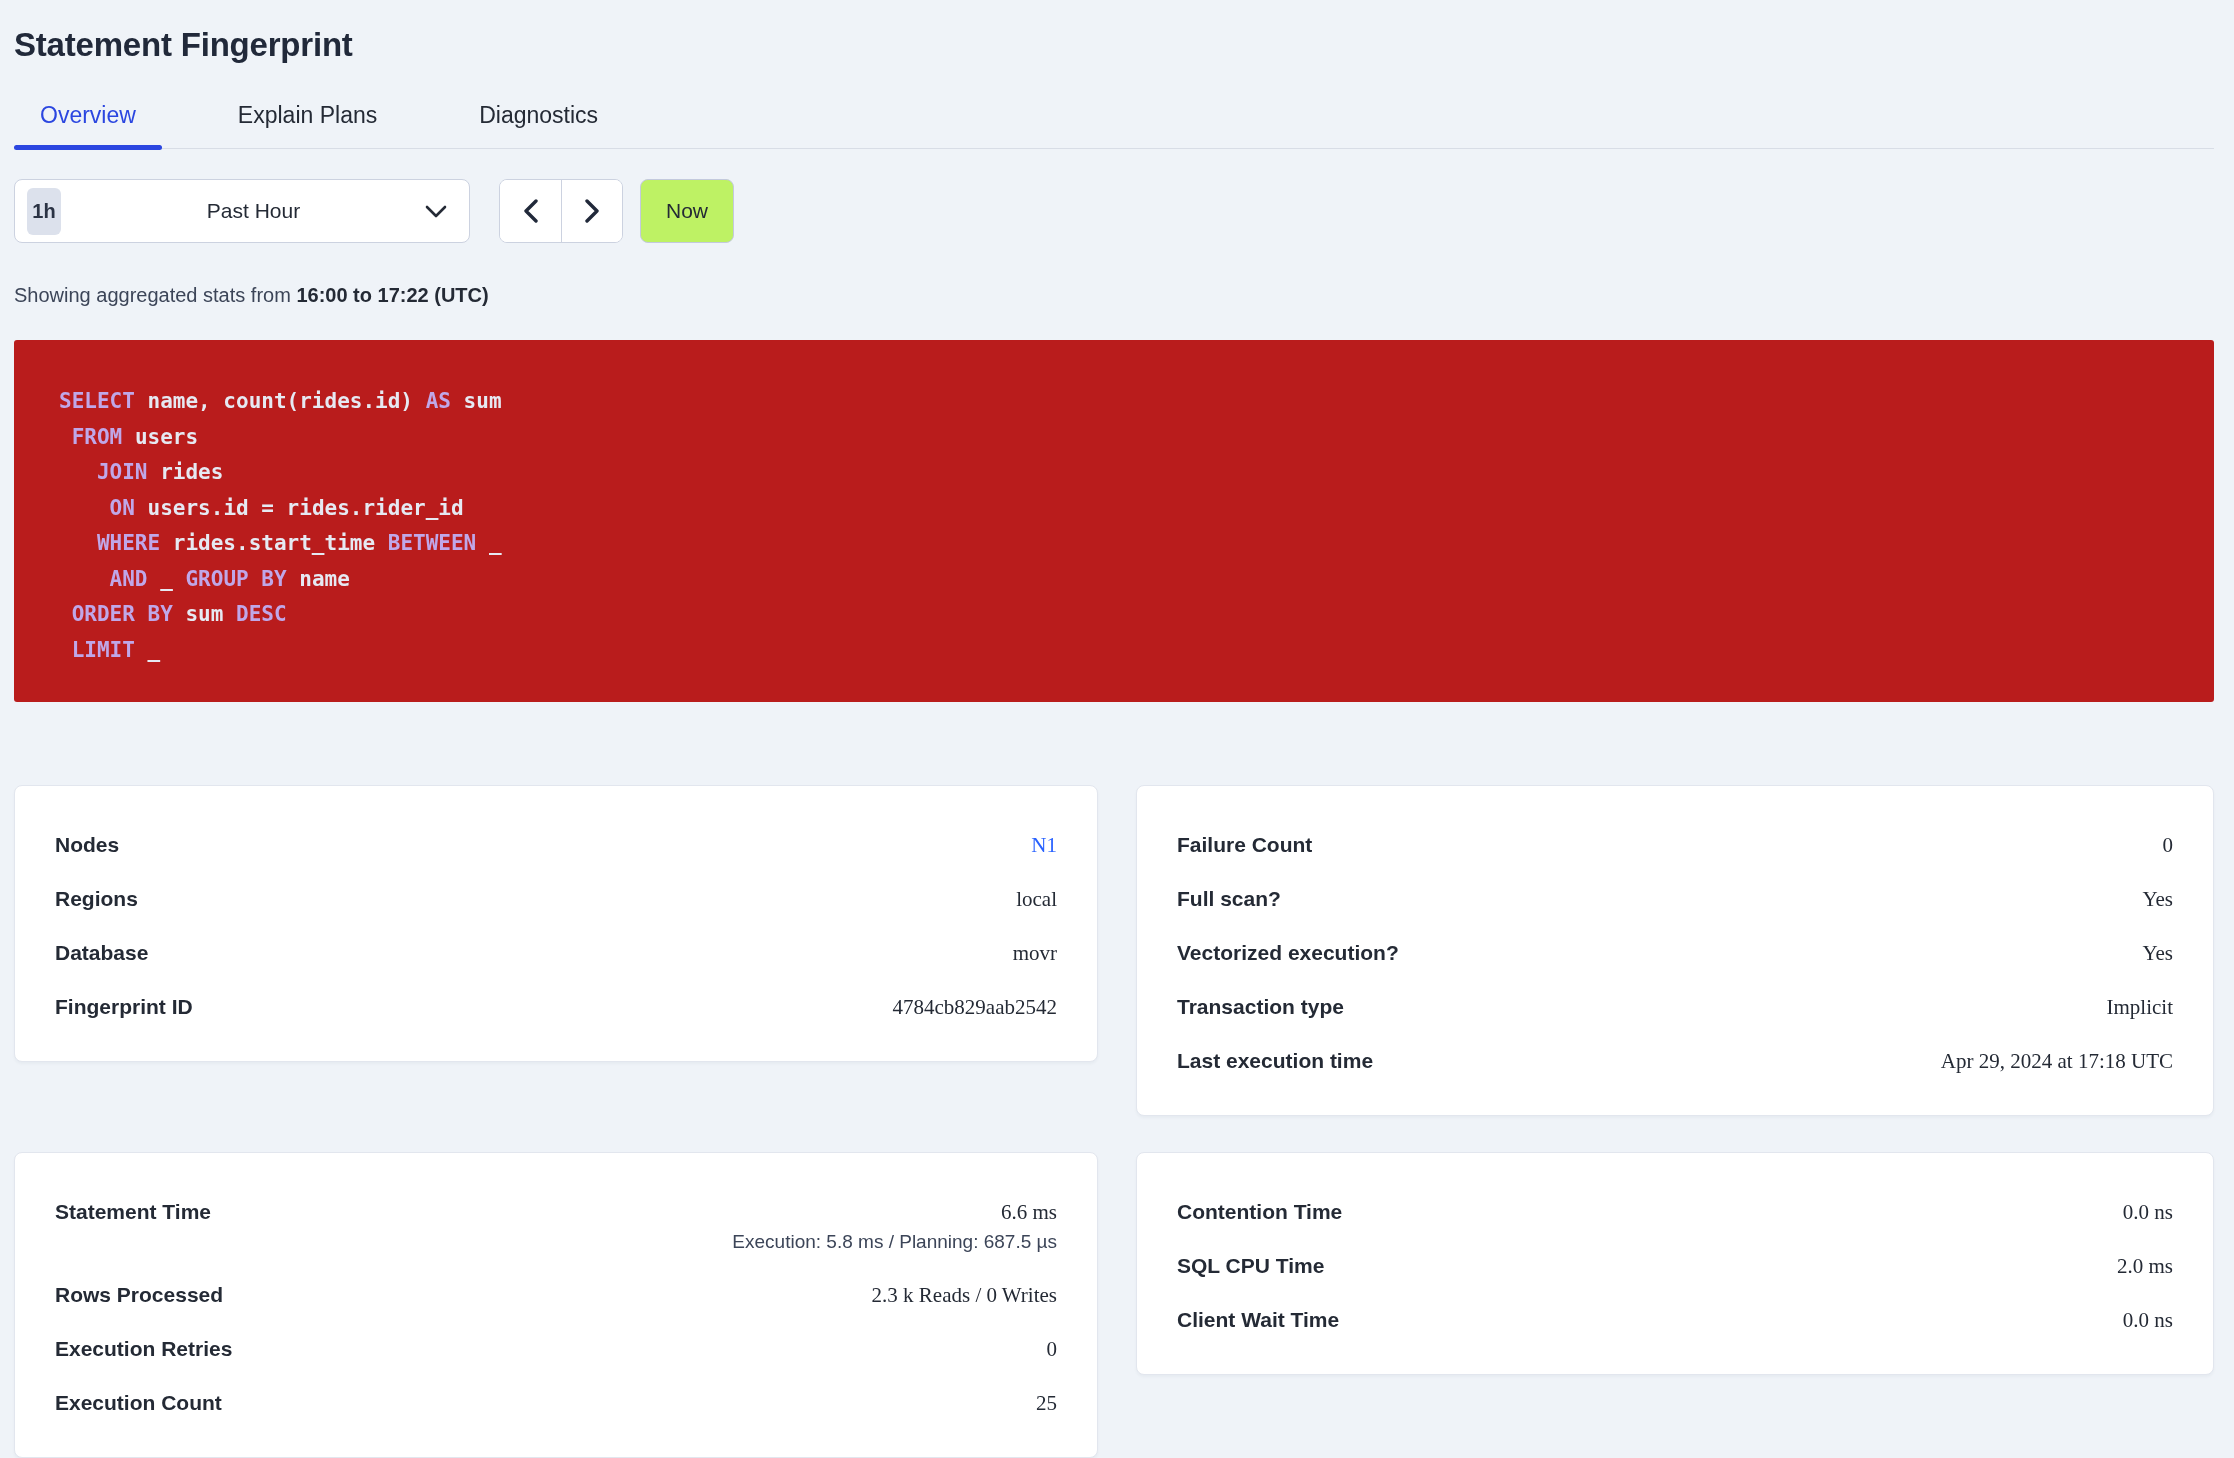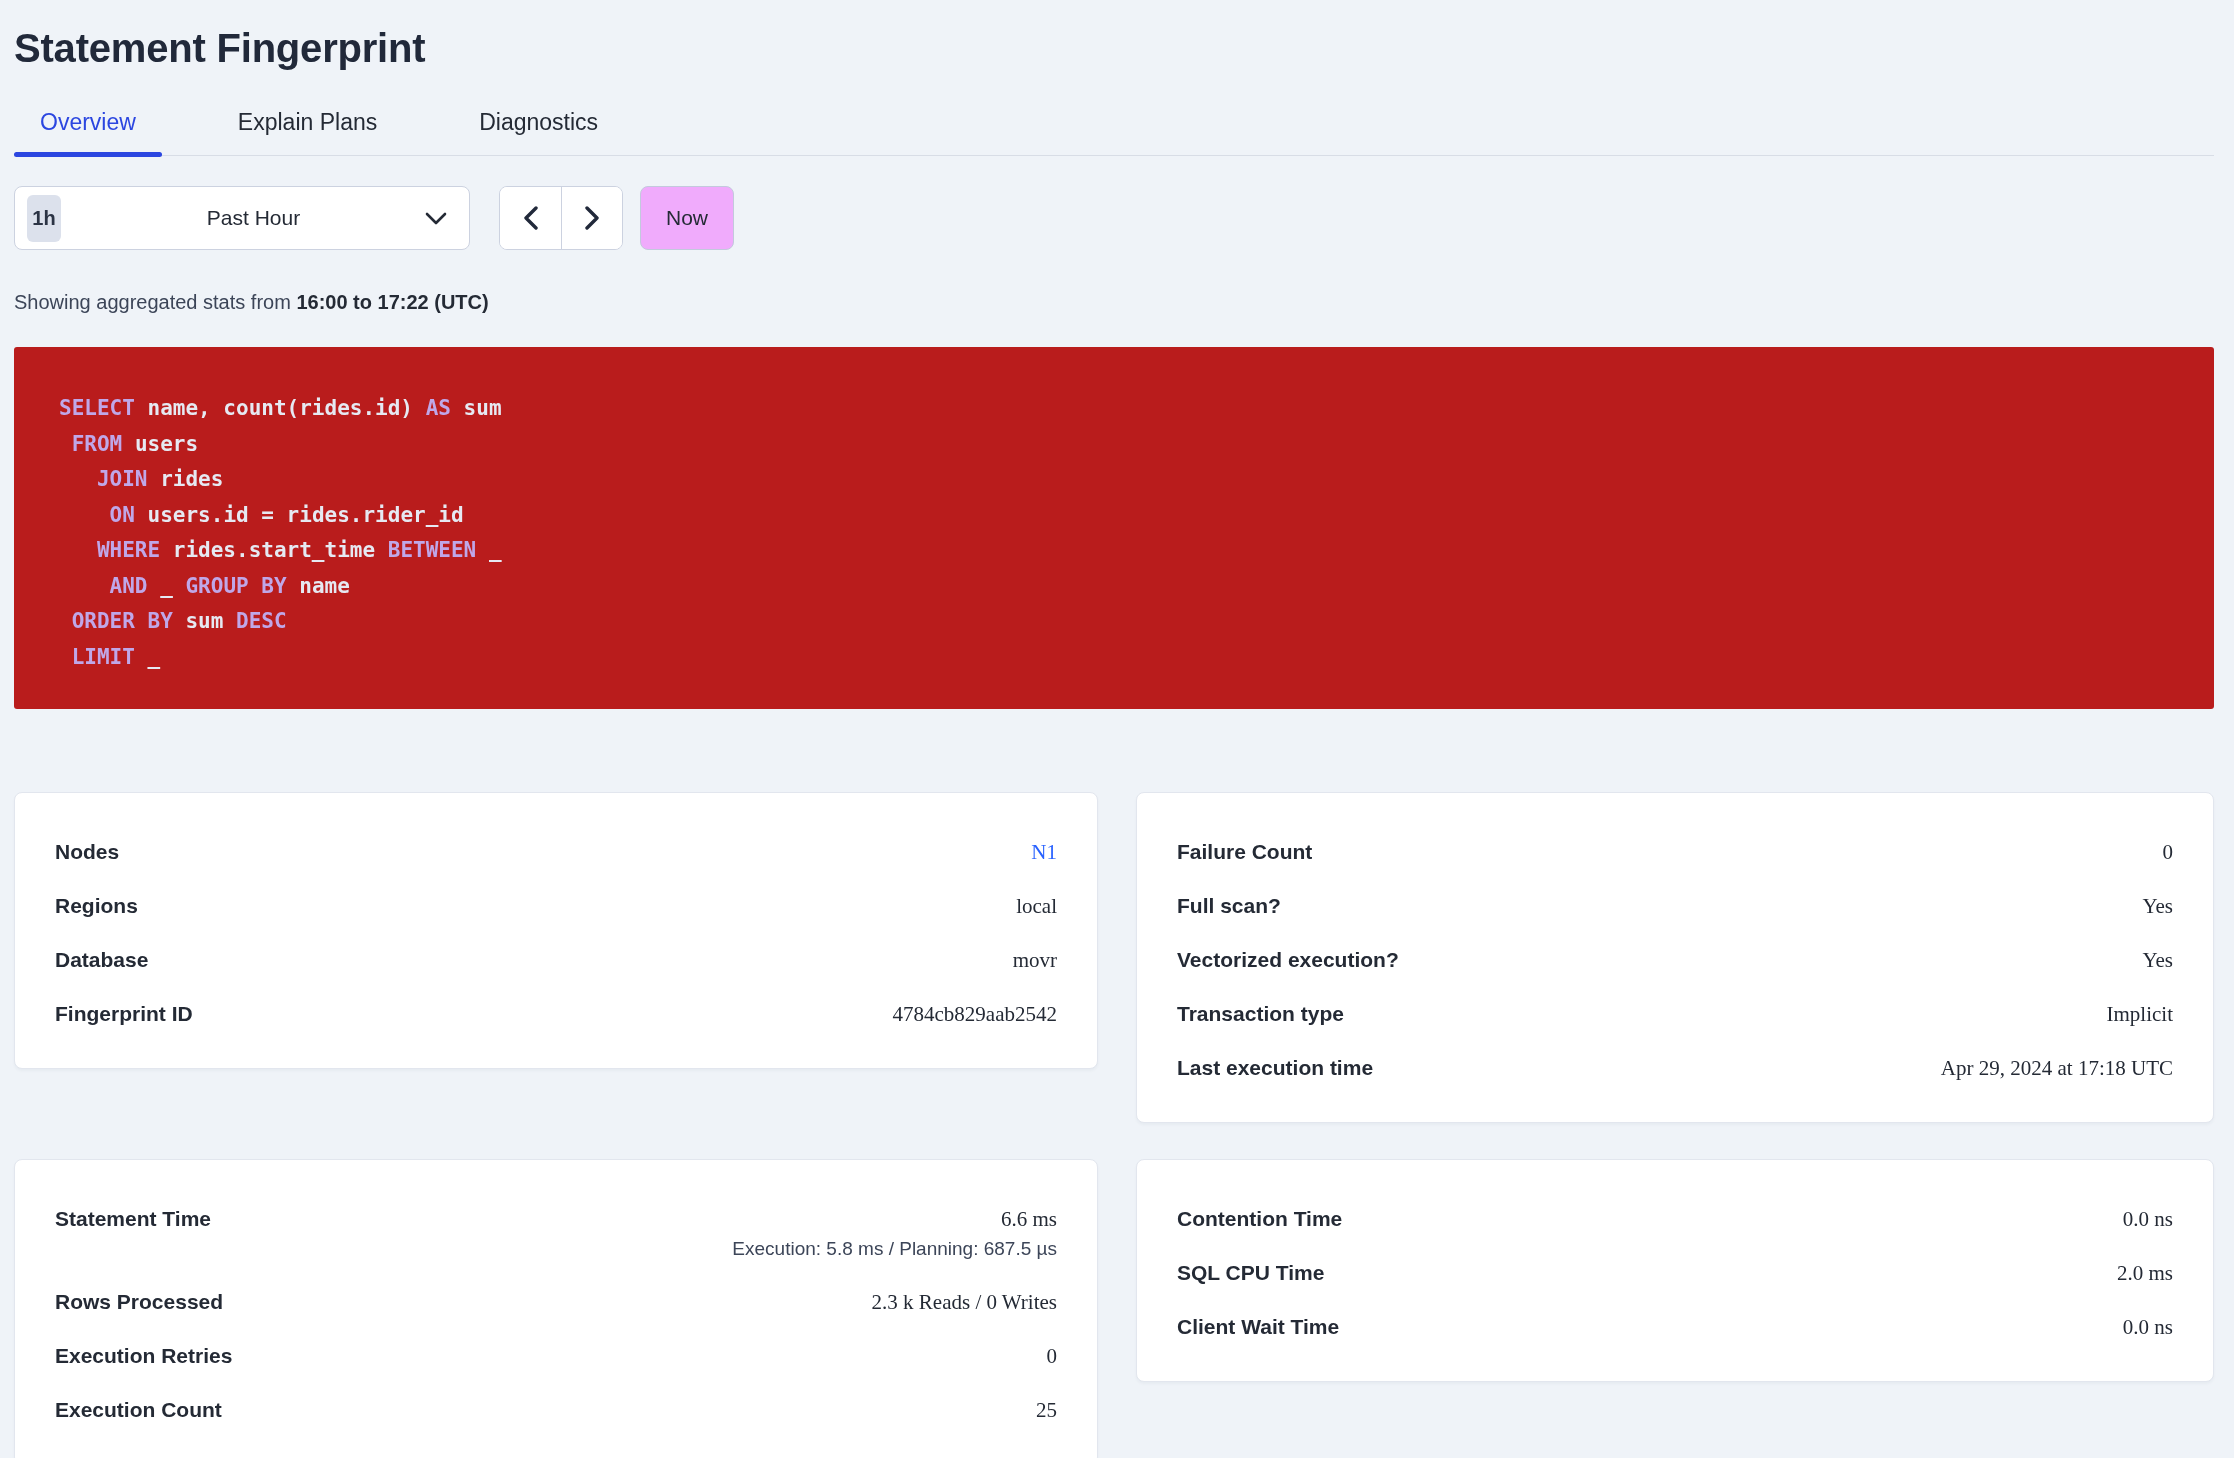--- a/index.html
+++ b/index.html
@@ -7,21 +7,21 @@
   body {
     width:2234px; height:1458px;
     background:#eff3f8;
     font-family:"Liberation Sans", sans-serif;
     color:#242a35;
     overflow:hidden;
   }
   .page { padding:26px 20px 0 14px; }
 
   h1.page-title {
-    margin:0; font-size:40px; font-weight:700; color:#21293a; letter-spacing:-0.2px;
+    margin:0; font-size:33px; font-weight:700; color:#21293a; letter-spacing:-0.2px;
   }
 
   
   .tabs { margin-top:38px; border-bottom:1px solid #d8dde6; }
   .tab {
     display:inline-block; position:relative;
     font-size:23px; color:#242a35;
     padding:0 26px 19px; margin-right:50px;
     cursor:pointer;
   }
@@ -49,21 +49,21 @@
     margin-left:29px; height:64px; display:flex;
     background:#fff; border:1px solid #ccd2e0; border-radius:8px; overflow:hidden;
   }
   .arrow-btn {
     width:61px; height:100%; border:none; background:#fff;
     display:flex; align-items:center; justify-content:center; cursor:pointer; padding:0;
   }
   .arrow-btn + .arrow-btn { border-left:1px solid #ccd2e0; }
   .now-btn {
     margin-left:17px; width:94px; height:64px;
-    background:#f0abfc; border:1px solid #c3c9dd; border-radius:8px;
+    background:#bef264; border:1px solid #c3c9dd; border-radius:8px;
     font-family:"Liberation Sans", sans-serif; font-size:21px; color:#242a35; cursor:pointer;
   }
 
   
   .stats-line { margin:41px 0 0; font-size:20px; color:#3c4558; }
   .stats-line b { color:#242a35; font-weight:700; }
 
   
   .sql-box {
     margin-top:33px; background:#b91c1c; border-radius:3px;

